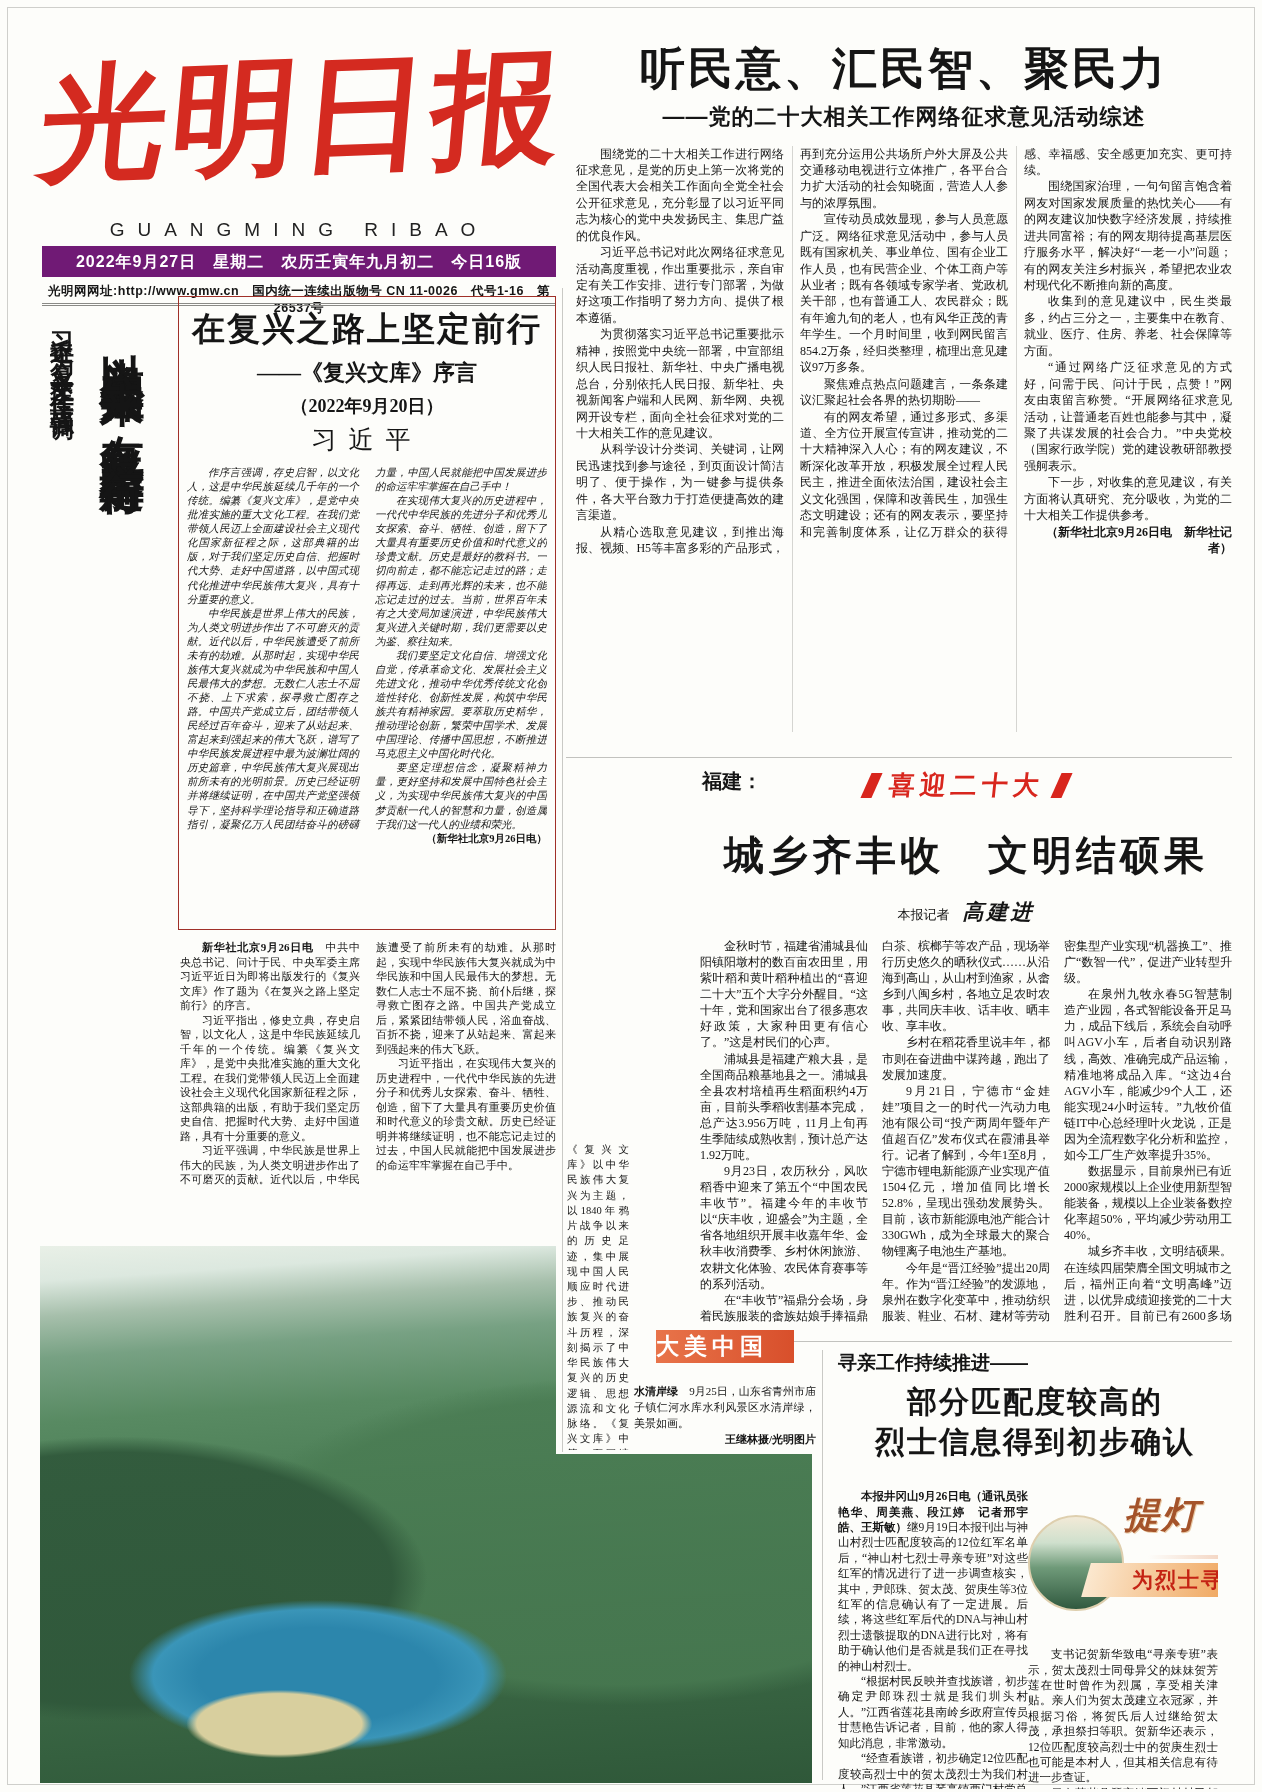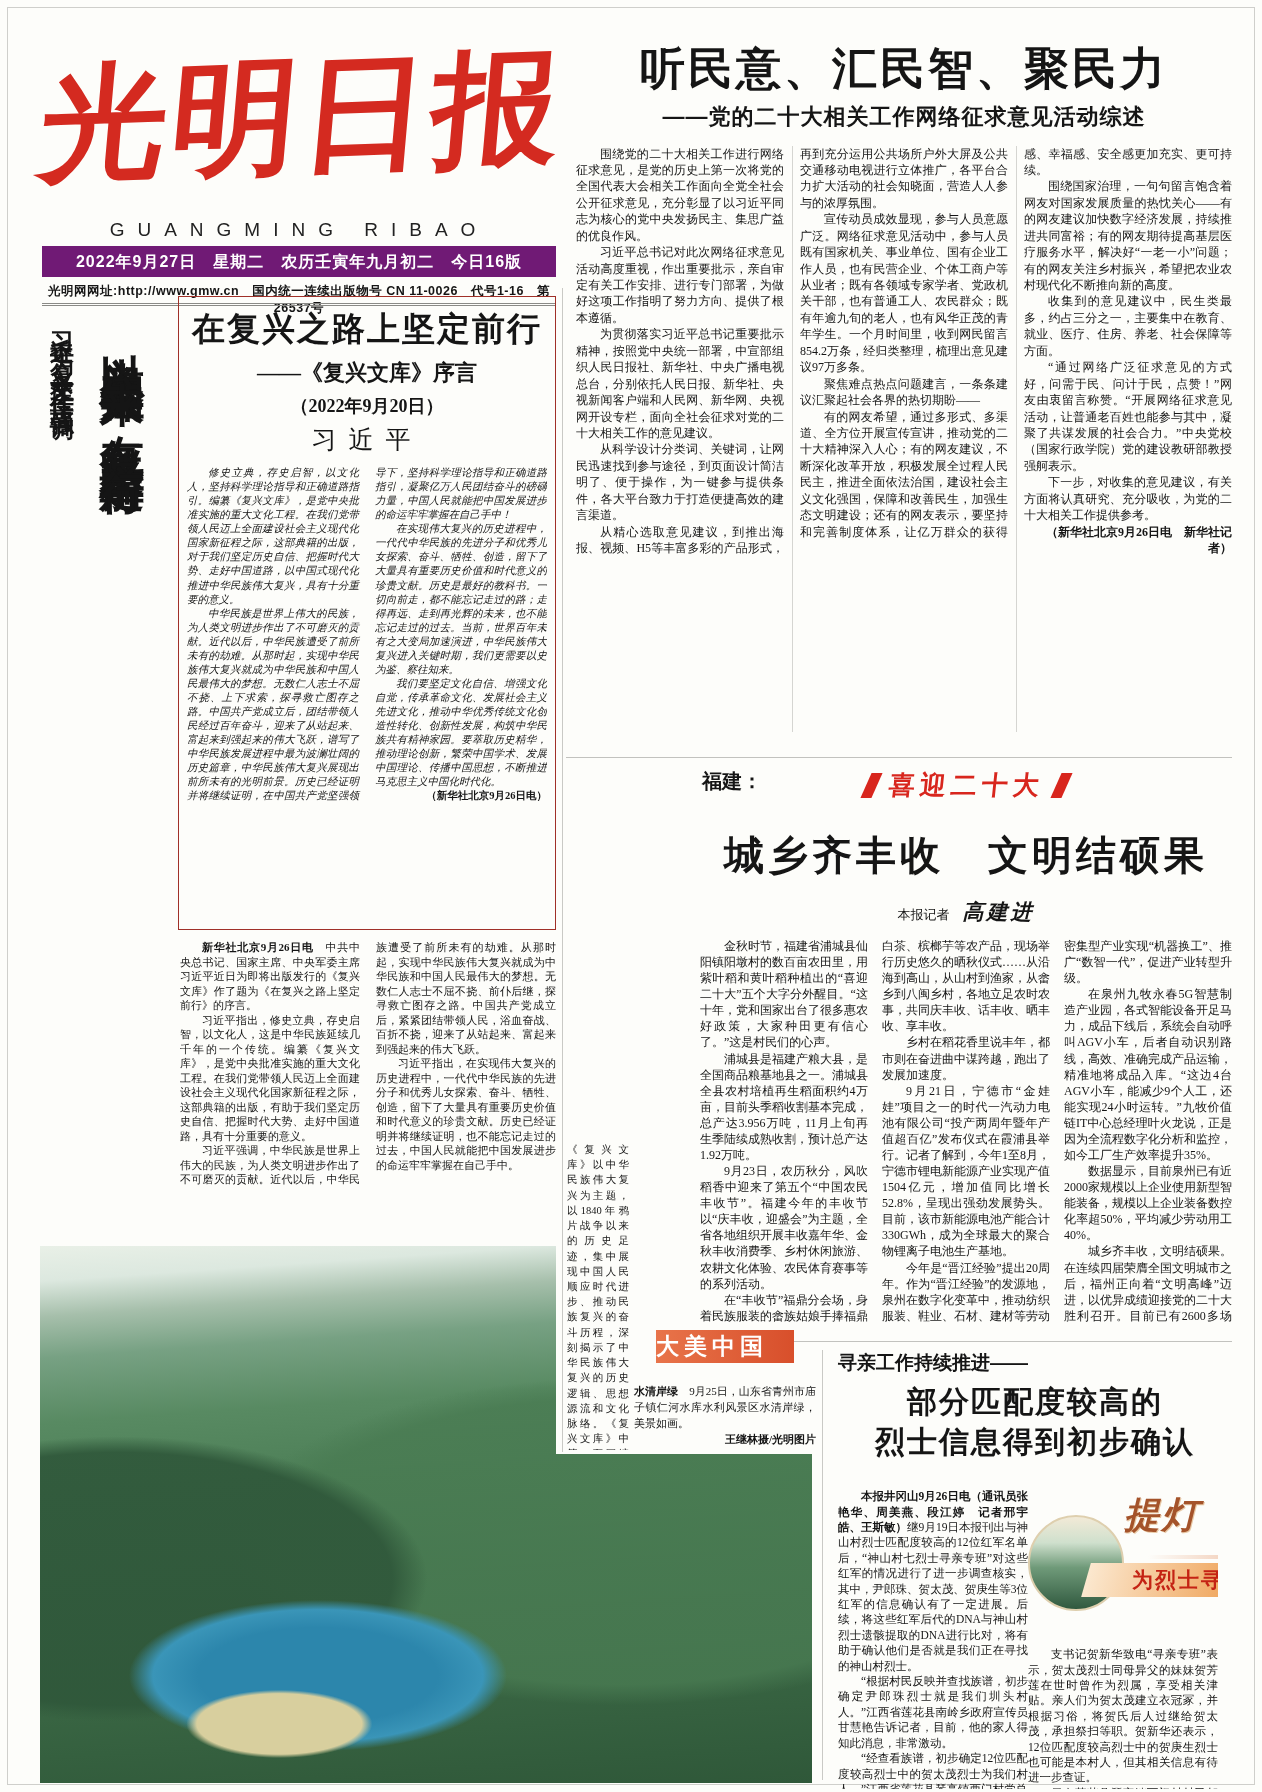--- a/index.html
+++ b/index.html
@@ -140,30 +140,31 @@
 
   <div class="abs vert v-eyebrow" style="left:46px;top:314px;height:680px;">习近平为《复兴文库》作序言强调</div>
   <div class="abs vert v-main" style="left:92px;top:318px;height:912px;">以史为鉴察往知来　在复兴之路上坚定前行</div>
 
   <div class="abs cbox" style="left:178px;top:296px;width:378px;height:634px;box-sizing:border-box;padding:10px 8px 6px;">
     <div class="ca-head">在复兴之路上坚定前行</div>
     <div class="ca-sub" style="margin-top:6px;">——《复兴文库》序言</div>
     <div class="ca-date" style="margin-top:6px;font-family:Liberation Serif, serif;">（2022年9月20日）</div>
     <div class="ca-author" style="margin-top:5px;">习近平</div>
     <div class="cols2 preface jt" style="margin-top:10px;height:462px;">
-      <p>修史立典，存史启智，以文化人，坚持科学理论指导和正确道路指引。编纂《复兴文库》，是党中央批准实施的重大文化工程。在我们党带领人民迈上全面建设社会主义现代化国家新征程之际，这部典籍的出版，对于我们坚定历史自信、把握时代大势、走好中国道路，以中国式现代化推进中华民族伟大复兴，具有十分重要的意义。</p>
+      <p>作序言强调，存史启智，以文化人，这是中华民族延续几千年的一个传统。编纂《复兴文库》，是党中央批准实施的重大文化工程。在我们党带领人民迈上全面建设社会主义现代化国家新征程之际，这部典籍的出版，对于我们坚定历史自信、把握时代大势、走好中国道路，以中国式现代化推进中华民族伟大复兴，具有十分重要的意义。</p>
       <p>中华民族是世界上伟大的民族，为人类文明进步作出了不可磨灭的贡献。近代以后，中华民族遭受了前所未有的劫难。从那时起，实现中华民族伟大复兴就成为中华民族和中国人民最伟大的梦想。无数仁人志士不屈不挠、上下求索，探寻救亡图存之路。中国共产党成立后，团结带领人民经过百年奋斗，迎来了从站起来、富起来到强起来的伟大飞跃，谱写了中华民族发展进程中最为波澜壮阔的历史篇章，中华民族伟大复兴展现出前所未有的光明前景。历史已经证明并将继续证明，在中国共产党坚强领导下，坚持科学理论指导和正确道路指引，凝聚亿万人民团结奋斗的磅礴力量，中国人民就能把中国发展进步的命运牢牢掌握在自己手中！</p>
       <p>在实现伟大复兴的历史进程中，一代代中华民族的先进分子和优秀儿女探索、奋斗、牺牲、创造，留下了大量具有重要历史价值和时代意义的珍贵文献。历史是最好的教科书。一切向前走，都不能忘记走过的路；走得再远、走到再光辉的未来，也不能忘记走过的过去。当前，世界百年未有之大变局加速演进，中华民族伟大复兴进入关键时期，我们更需要以史为鉴、察往知来。</p>
       <p>我们要坚定文化自信、增强文化自觉，传承革命文化、发展社会主义先进文化，推动中华优秀传统文化创造性转化、创新性发展，构筑中华民族共有精神家园。要萃取历史精华，推动理论创新，繁荣中国学术、发展中国理论、传播中国思想，不断推进马克思主义中国化时代化。</p>
+      <p>要坚定理想信念，凝聚精神力量，更好坚持和发展中国特色社会主义，为实现中华民族伟大复兴的中国梦贡献一代人的智慧和力量，创造属于我们这一代人的业绩和荣光。</p>
       <p class="credit" style="font-style:normal;">（新华社北京9月26日电）</p>
     </div>
   </div>
 
   <div class="abs cols2 report jt" style="left:180px;top:940px;width:376px;height:292px;">
-    <p><b>新华社北京9月26日电</b><span>　中共中央总书记、国家主席、中央军委主席习近平近日为即将出版发行的《复兴文库》作了题为《在复兴之路上坚定前行》的序言。</span></p>
+    <p><b>新华社北京9月26日电</b><span>　中共中央总书记、问计于民、中央军委主席习近平近日为即将出版发行的《复兴文库》作了题为《在复兴之路上坚定前行》的序言。</span></p>
     <p>习近平指出，修史立典，存史启智，以文化人，这是中华民族延续几千年的一个传统。编纂《复兴文库》，是党中央批准实施的重大文化工程。在我们党带领人民迈上全面建设社会主义现代化国家新征程之际，这部典籍的出版，有助于我们坚定历史自信、把握时代大势、走好中国道路，具有十分重要的意义。</p>
     <p>习近平强调，中华民族是世界上伟大的民族，为人类文明进步作出了不可磨灭的贡献。近代以后，中华民族遭受了前所未有的劫难。从那时起，实现中华民族伟大复兴就成为中华民族和中国人民最伟大的梦想。无数仁人志士不屈不挠、前仆后继，探寻救亡图存之路。中国共产党成立后，紧紧团结带领人民，浴血奋战、百折不挠，迎来了从站起来、富起来到强起来的伟大飞跃。</p>
     <p>习近平指出，在实现伟大复兴的历史进程中，一代代中华民族的先进分子和优秀儿女探索、奋斗、牺牲、创造，留下了大量具有重要历史价值和时代意义的珍贵文献。历史已经证明并将继续证明，也不能忘记走过的过去，中国人民就能把中国发展进步的命运牢牢掌握在自己手中。</p>
   </div>
 
   <div class="abs tailcol jt" style="left:567px;top:1142px;width:62px;height:308px;">《复兴文库》以中华民族伟大复兴为主题，以1840年鸦片战争以来的历史足迹，集中展现中国人民顺应时代进步、推动民族复兴的奋斗历程，深刻揭示了中华民族伟大复兴的历史逻辑、思想源流和文化脉络。《复兴文库》中第一至三编于近日出版发行。</div>
 
   <div class="abs fj-kicker" style="left:702px;top:768px;">福建：</div>
   <div class="abs badge-xy" style="left:700px;top:768px;width:532px;">
     <span class="sl"></span>

